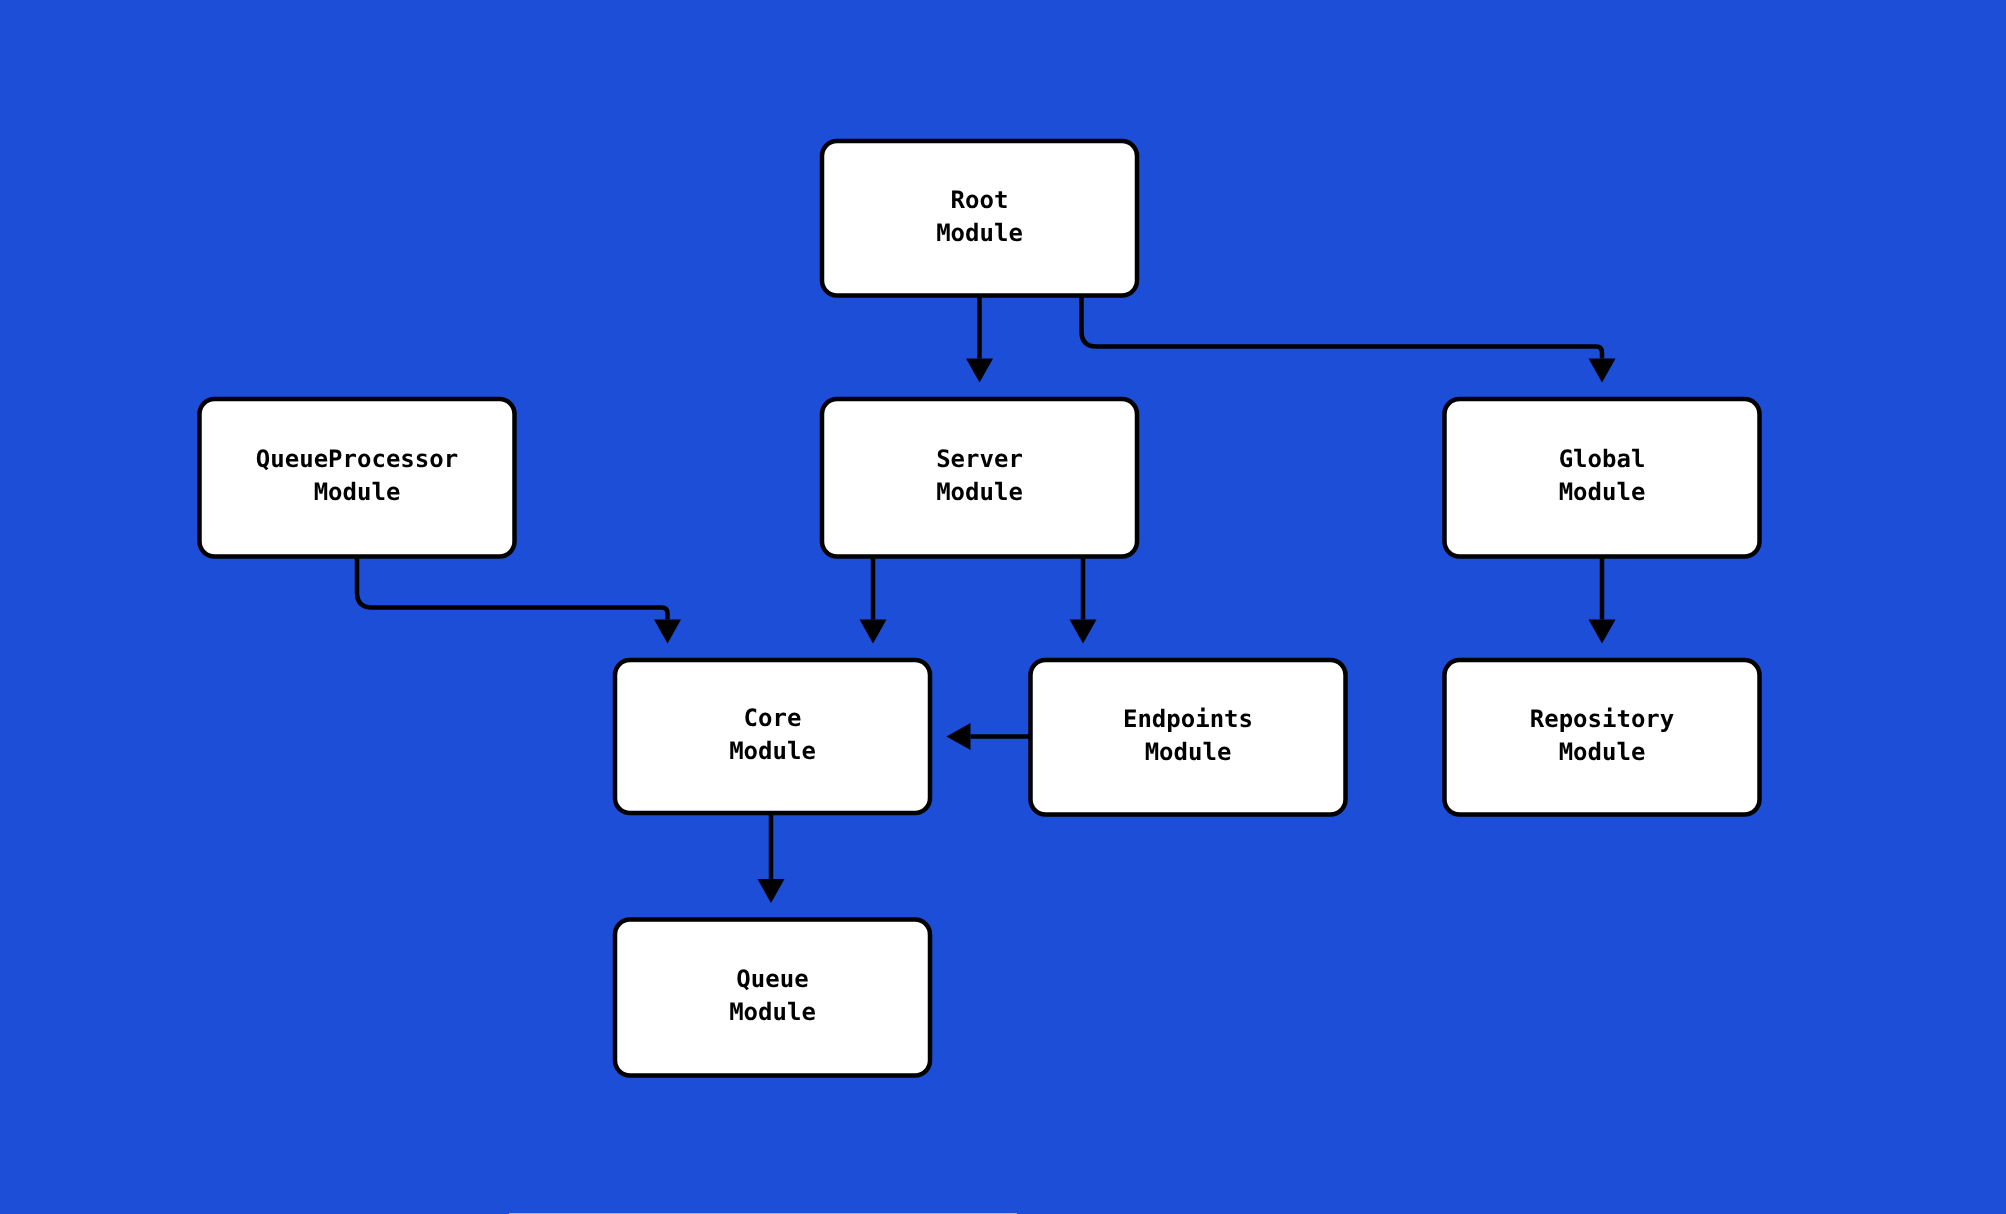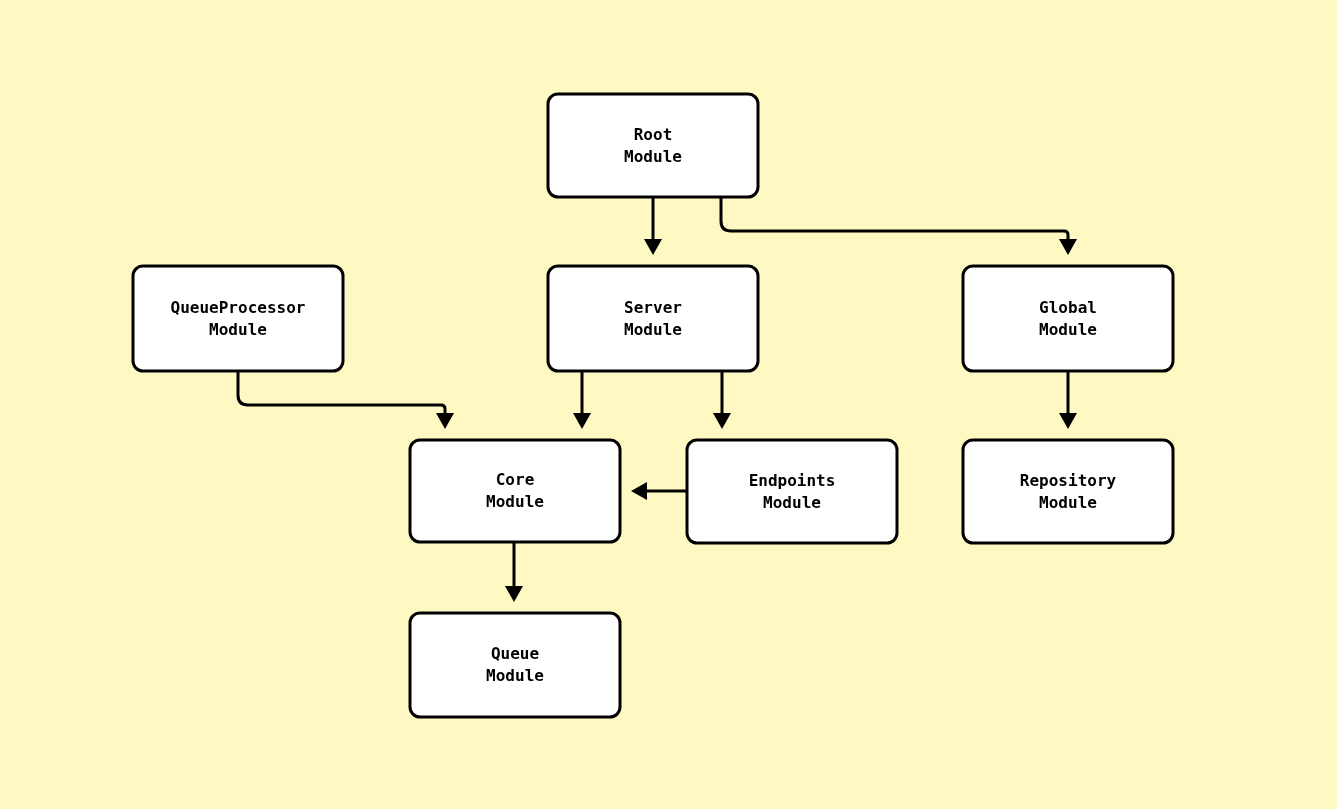--- a/index.html
+++ b/index.html
@@ -11,21 +11,21 @@
   body {
     width: 1337px;
     height: 809px;
     font-family: "DejaVu Sans Mono", "Liberation Mono", monospace;
     overflow: hidden;
   }
   #diagram-root {
     position: relative;
     width: 1337px;
     height: 809px;
-    background: #fef9c3;
+    background: #1d4ed8;
   }
   svg.diagram-canvas {
     display: block;
     width: 1337px;
     height: 809px;
   }
   .node-shape {
     fill: #ffffff;
     stroke: #000000;
     stroke-width: 3;

